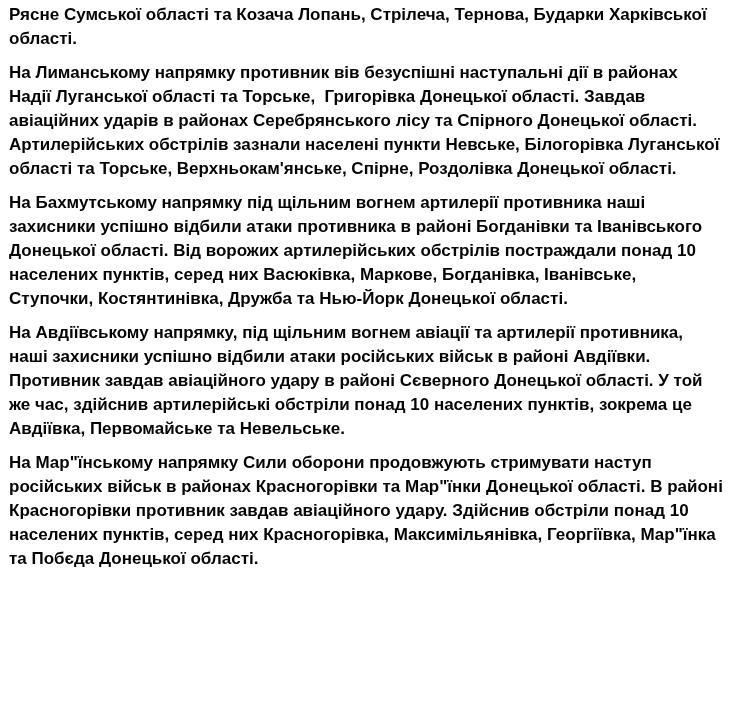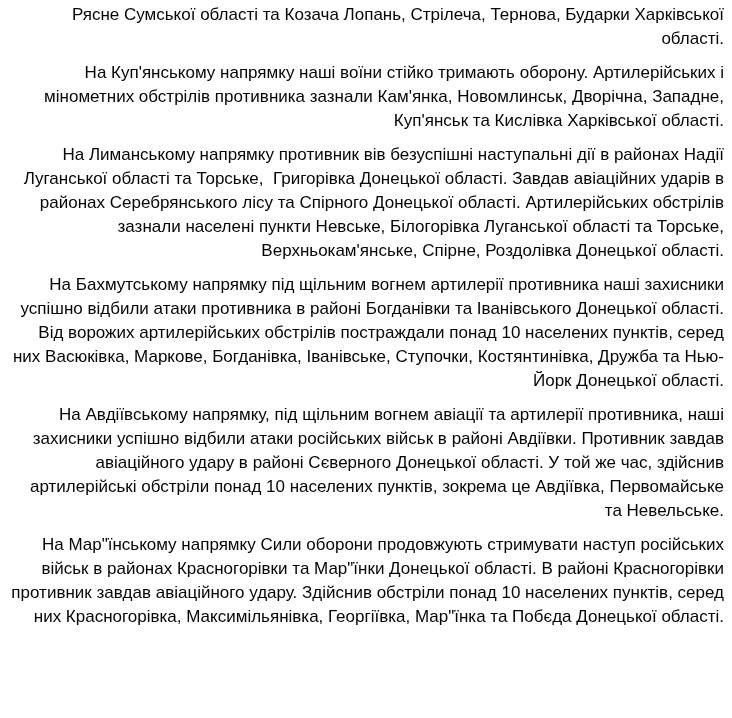--- a/index.html
+++ b/index.html
@@ -15,26 +15,26 @@
     background: #ffffff;
     font-family: "Liberation Sans", "DejaVu Sans", sans-serif;
     font-size: 17px;
     line-height: 24px;
     color: #050505;
   }
   .post-paragraph {
     margin: 0 0 10px 0;
     white-space: pre-wrap;       
     overflow-wrap: break-word;
-    text-align: right;
+    text-align: left;
+    font-weight: bold;
   }
 </style>
 </head>
 <body>
 
 <div class="post-body">
   <p class="post-paragraph">Рясне Сумської області та Козача Лопань, Стрілеча, Тернова, Бударки Харківської області.</p>
-  <p class="post-paragraph">На Куп'янському напрямку наші воїни стійко тримають оборону. Артилерійських і мінометних обстрілів противника зазнали Кам'янка, Новомлинськ, Дворічна, Западне, Куп'янськ та Кислівка Харківської області.</p>
   <p class="post-paragraph">На Лиманському напрямку противник вів безуспішні наступальні дії в районах Надії Луганської області та Торське,  Григорівка Донецької області. Завдав авіаційних ударів в районах Серебрянського лісу та Спірного Донецької області. Артилерійських обстрілів зазнали населені пункти Невське, Білогорівка Луганської області та Торське, Верхньокам'янське, Спірне, Роздолівка Донецької області.</p>
   <p class="post-paragraph">На Бахмутському напрямку під щільним вогнем артилерії противника наші захисники успішно відбили атаки противника в районі Богданівки та Іванівського Донецької області. Від ворожих артилерійських обстрілів постраждали понад 10 населених пунктів, серед них Васюківка, Маркове, Богданівка, Іванівське, Ступочки, Костянтинівка, Дружба та Нью-Йорк Донецької області.</p>
   <p class="post-paragraph">На Авдіївському напрямку, під щільним вогнем авіації та артилерії противника, наші захисники успішно відбили атаки російських військ в районі Авдіївки. Противник завдав авіаційного удару в районі Сєверного Донецької області. У той же час, здійснив артилерійські обстріли понад 10 населених пунктів, зокрема це Авдіївка, Первомайське та Невельське.</p>
   <p class="post-paragraph">На Мар"їнському напрямку Сили оборони продовжують стримувати наступ російських військ в районах Красногорівки та Мар"їнки Донецької області. В районі Красногорівки противник завдав авіаційного удару. Здійснив обстріли понад 10 населених пунктів, серед них Красногорівка, Максимільянівка, Георгіївка, Мар"їнка та Побєда Донецької області.</p>
 </div>
 
 </body></html>

